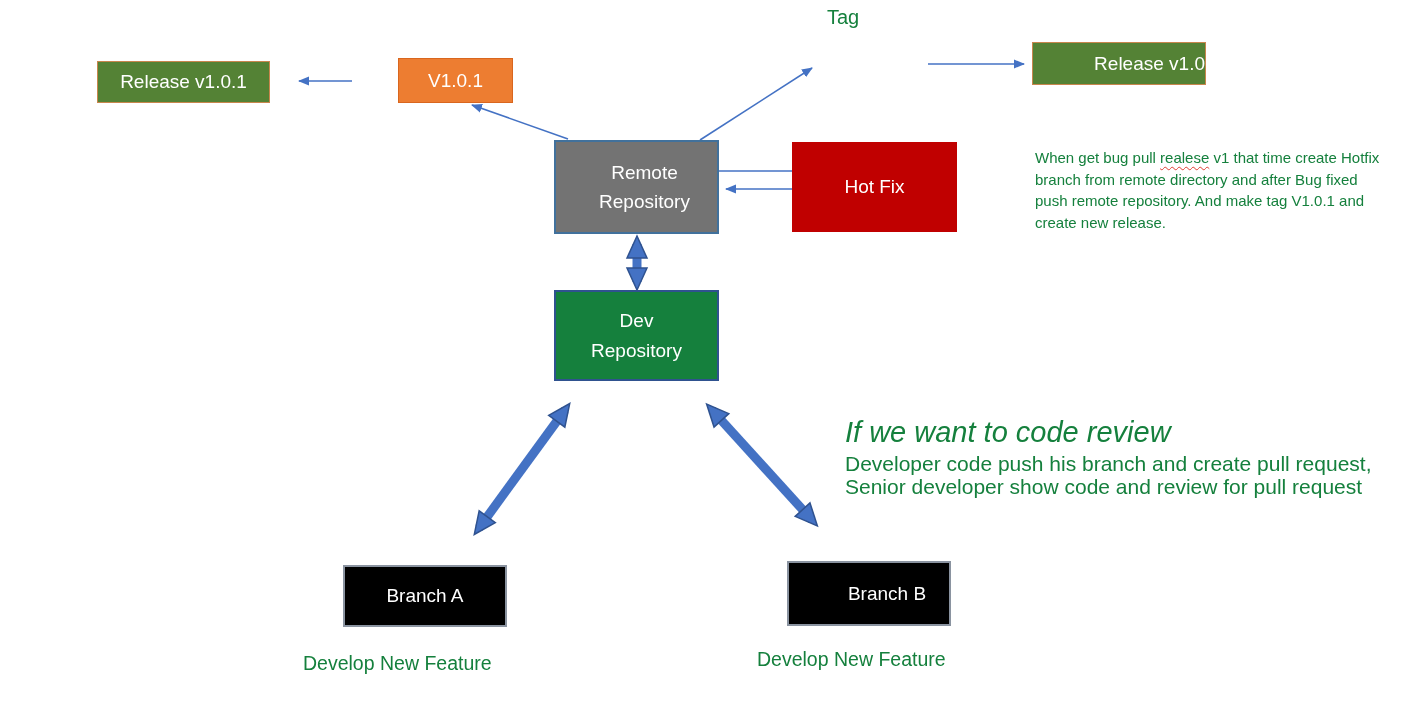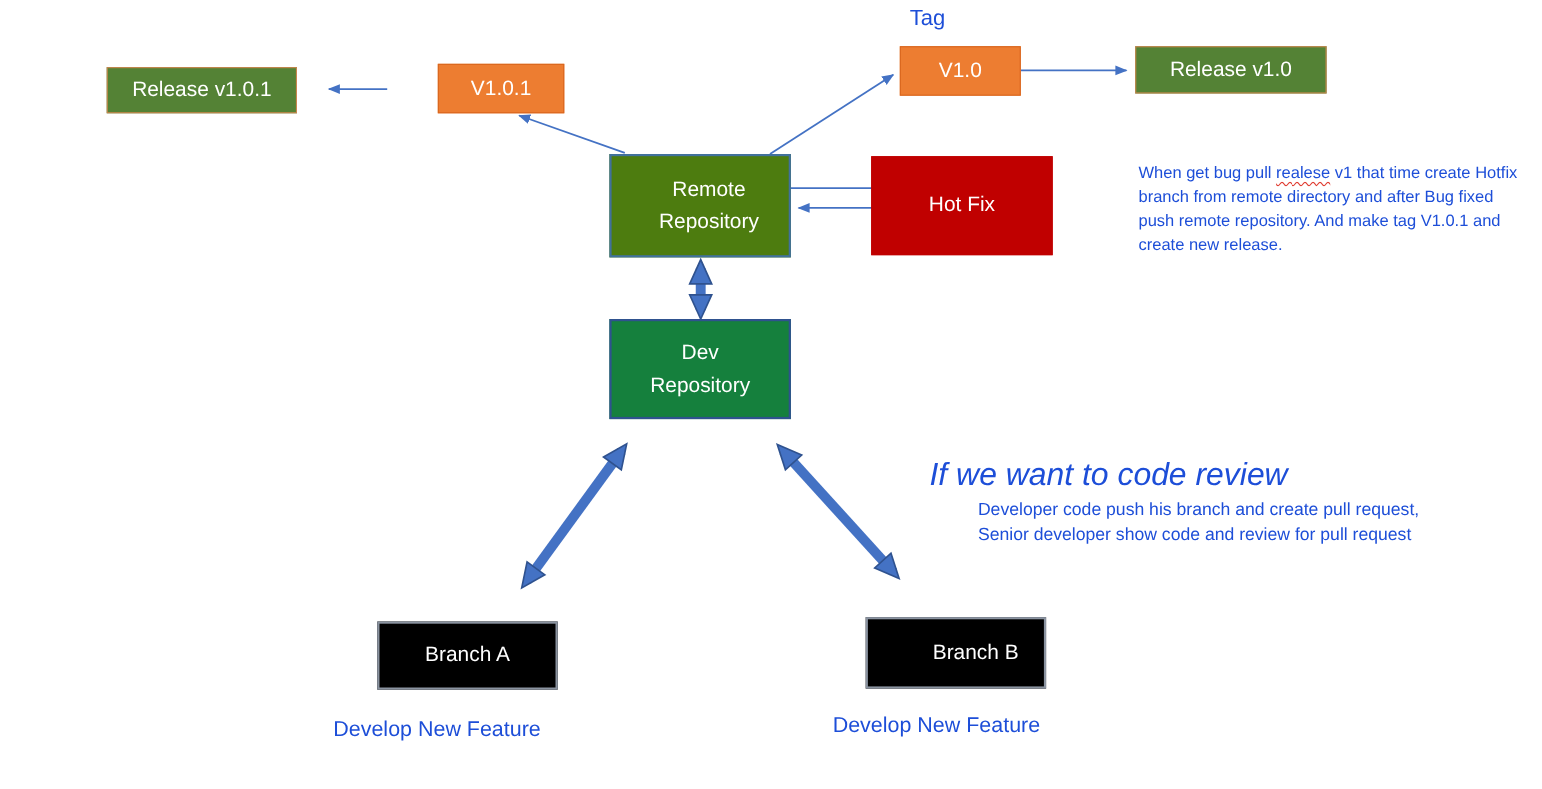--- a/index.html
+++ b/index.html
@@ -17,47 +17,47 @@
     align-items: center;
     justify-content: center;
     text-align: center;
     color: #ffffff;
     font-size: 19px;
     box-sizing: border-box;
   }
   .node .wrap-label { max-width: 118px; margin: 0 auto; line-height: 1.55; }
   .green  { background: #548235; border: 1.5px solid #c8864d; }
   .orange { background: #ed7d31; border: 1.5px solid #d9661e; }
-  .navy   { background: #4d7c0f; border: 2px solid #41719c; padding-left: 16px; }
+  .navy   { background: #737373; border: 2px solid #41719c; padding-left: 16px; }
   .red    { background: #c00000; border: 1px solid #c00000; }
   .blue   { background: #15803d; border: 2px solid #2f528f; }
   .gold   { background: #000000; border: 2px solid #8a93a0; }
 
   #release-v101 { left: 97px;  top: 61px;  width: 173px; height: 42px; }
   #tag-v101     { left: 352px; top: 58px;  width: 115px; height: 45px; margin-left: 46px; }
   #tag-v10      { left: 818px; top: 42px;  width: 110px; height: 45px; }
-  #release-v10  { left: 1032px;top: 42px;  width: 174px; height: 43px; }
+  #release-v10  { left: 1032px;top: 42px;  width: 174px; height: 43px; justify-content: flex-end; }
   #remote-repo  { left: 554px; top: 140px; width: 165px; height: 94px; }
   #hotfix       { left: 792px; top: 142px; width: 165px; height: 90px; }
   #dev-repo     { left: 554px; top: 290px; width: 165px; height: 91px; }
   #branch-a     { left: 343px; top: 565px; width: 164px; height: 62px; }
   #branch-b     { left: 787px; top: 561px; width: 164px; height: 65px; padding-left: 36px; }
 
-  .caption { position: absolute; color: #1d4ed8; }
+  .caption { position: absolute; color: #15803d; }
   #tag-caption { left: 827px; top: 6px; font-size: 20px; }
   #hotfix-note { left: 1035px; top: 147px; width: 352px; font-size: 15px; line-height: 21.5px; }
   #hotfix-note .misspelled {
     text-decoration-line: underline;
     text-decoration-style: wavy;
     text-decoration-color: #e03c31;
     text-decoration-thickness: 1px;
     text-underline-offset: 3px;
   }
   #code-review-title { left: 845px; top: 416px; font-size: 29px; font-style: italic; }
-  #code-review-body  { left: 889px; top: 452px; font-size: 16px; line-height: 23px; }
+  #code-review-body  { left: 845px; top: 452px; font-size: 21px; line-height: 23px; }
   #develop-left  { left: 303px; top: 652px; font-size: 19.5px; }
   #develop-right { left: 757px; top: 648px; font-size: 19.5px; }
 
   #arrow-layer { position: absolute; left: 0; top: 0; width: 1402px; height: 717px; pointer-events: none; }
 </style>
 </head>
 <body>
 
 <div class="canvas">
 
@@ -86,23 +86,20 @@
   <div class="node green" id="release-v101">
     <span>Release v1.0.1</span>
   </div>
 
   <div class="node orange" id="tag-v101">
     <span>V1.0.1</span>
   </div>
 
   <div class="caption" id="tag-caption">Tag</div>
 
-  <div class="node orange" id="tag-v10">
-    <span>V1.0</span>
-  </div>
 
   <div class="node green" id="release-v10">
     <span>Release v1.0</span>
   </div>
 
   <div class="node navy" id="remote-repo">
     <span class="wrap-label">Remote Repository</span>
   </div>
 
   <div class="node red" id="hotfix">

